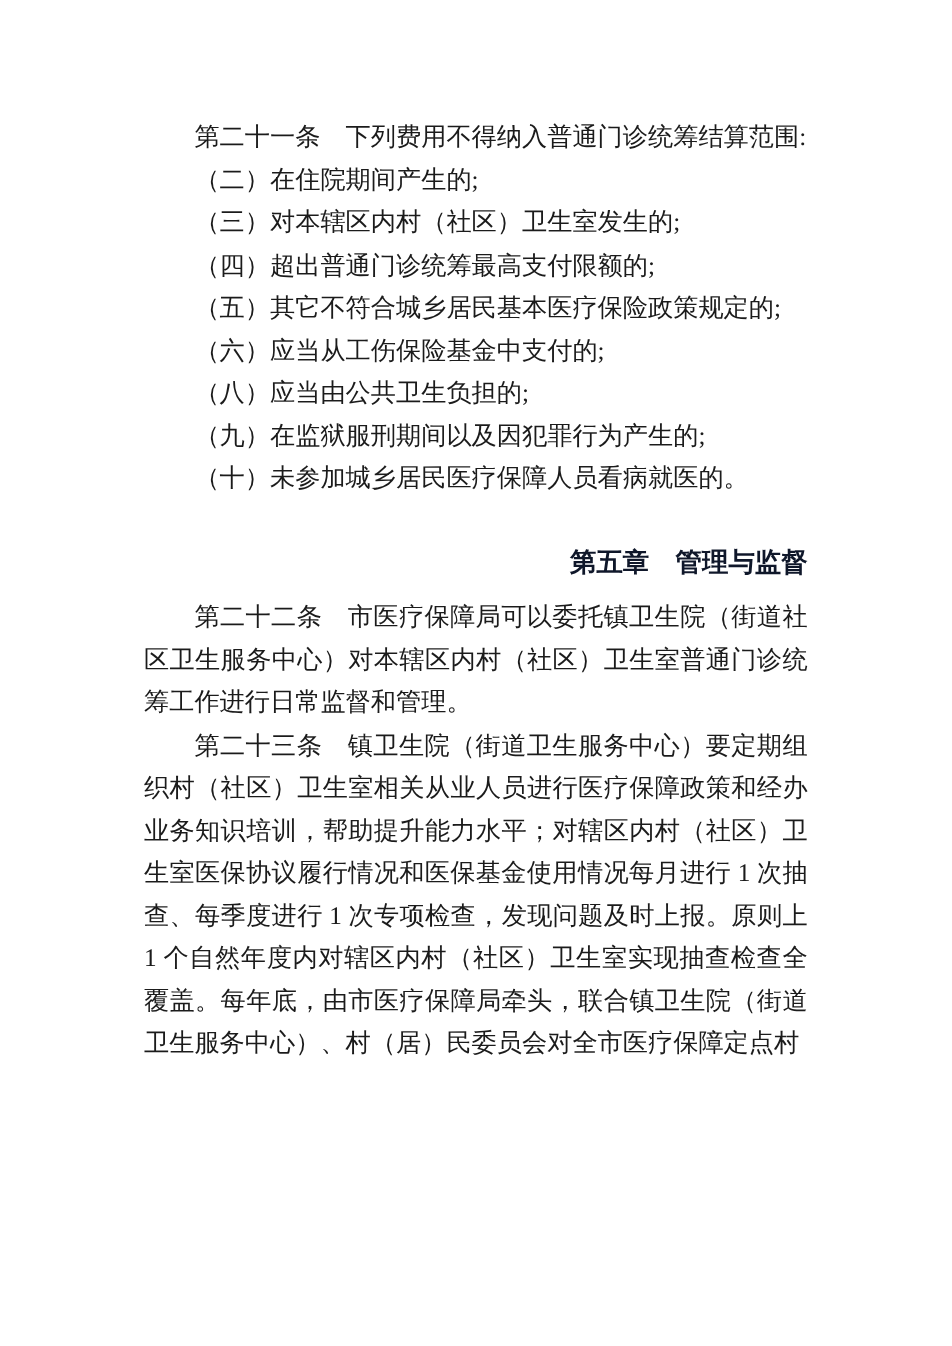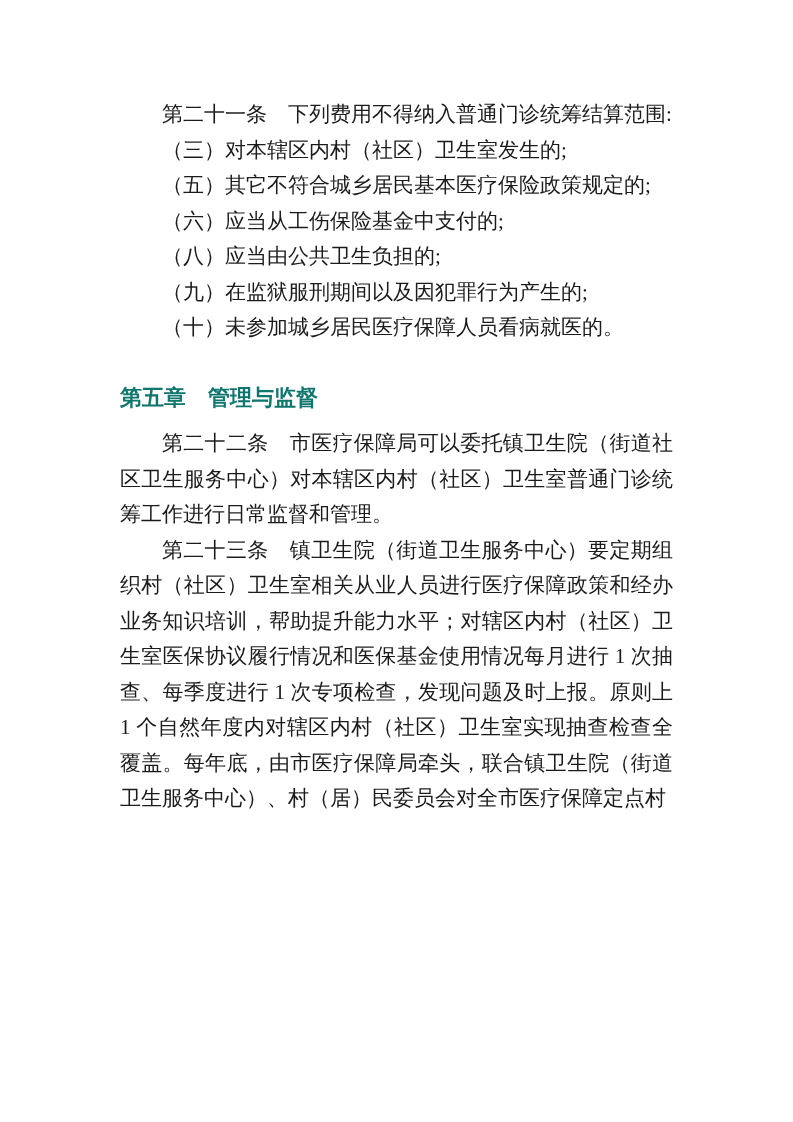--- a/index.html
+++ b/index.html
@@ -29,37 +29,39 @@
   }
   .para {
     margin: 0;
     padding: 0;
     text-indent: 2em;
   }
   .chapter-heading {
     margin: 34px 0 11px 0;
     padding: 0;
     text-indent: 0;
-    text-align: left;
+    text-align: right;
     font-family: "Liberation Sans", "DejaVu Sans", sans-serif;
     font-weight: bold;
     font-size: 22px;
     line-height: 35.5px;
-    color: #0f766e;
+    color: #0f172a;
   }
 </style>
 </head>
 <body>
 
 <div class="page">
   <div class="content">
 
     <p class="para">第二十一条　下列费用不得纳入普通门诊统筹结算范围:</p>
 
+    <p class="para">（二）在住院期间产生的;</p>
     <p class="para">（三）对本辖区内村（社区）卫生室发生的;</p>
+    <p class="para">（四）超出普通门诊统筹最高支付限额的;</p>
     <p class="para">（五）其它不符合城乡居民基本医疗保险政策规定的;</p>
     <p class="para">（六）应当从工伤保险基金中支付的;</p>
     <p class="para">（八）应当由公共卫生负担的;</p>
     <p class="para">（九）在监狱服刑期间以及因犯罪行为产生的;</p>
     <p class="para">（十）未参加城乡居民医疗保障人员看病就医的。</p>
 
     <p class="para chapter-heading">第五章　管理与监督</p>
 
     <p class="para">第二十二条　市医疗保障局可以委托镇卫生院（街道社区卫生服务中心）对本辖区内村（社区）卫生室普通门诊统筹工作进行日常监督和管理。</p>
 

